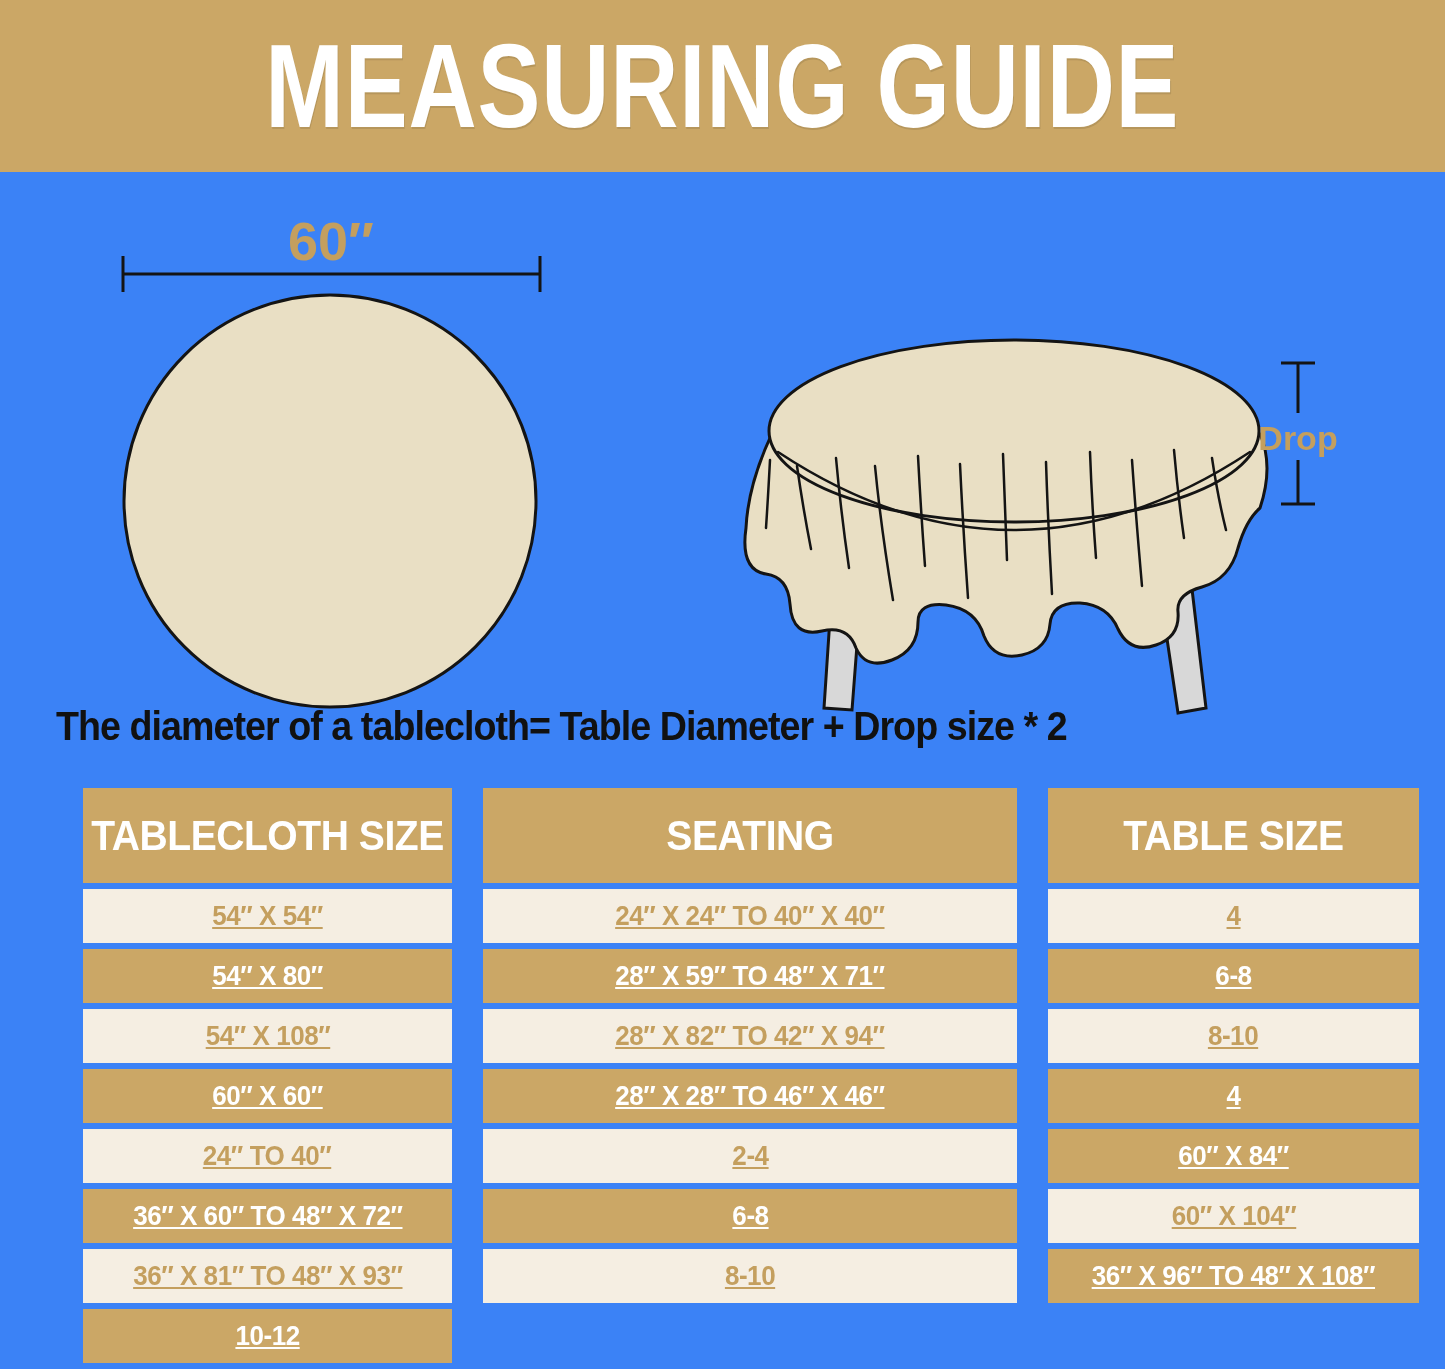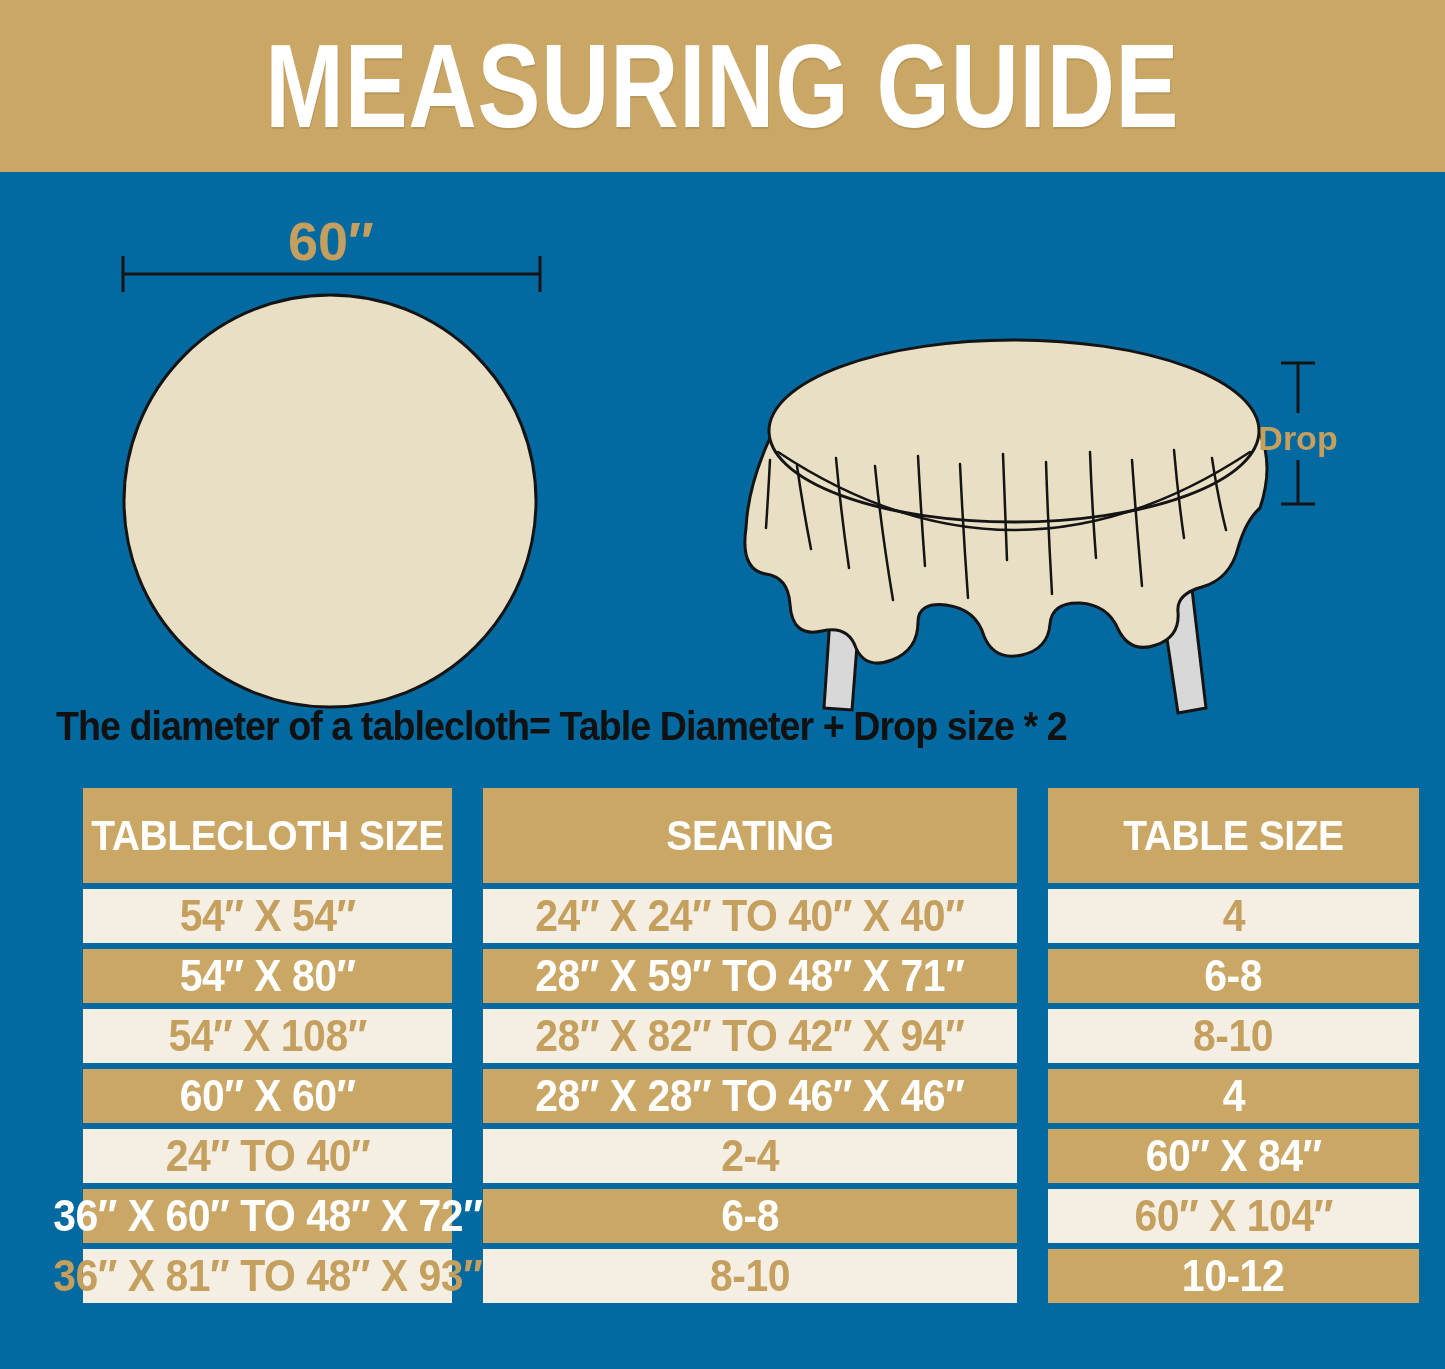--- a/index.html
+++ b/index.html
@@ -6,21 +6,21 @@
     --tan:#CBA766;
     --cream:#F5EEE2;
     --beige:#E9DFC4;
     --tan-text:#C49F5E;
     --outline:#141414;
     --leg:#D8D8D8;
     --white:#FFFFFF;
   }
   html,body{margin:0;padding:0;background:#ffffff;}
   .page{
-    position:relative;width:1445px;height:1369px;background:#0369a1;
+    position:relative;width:1445px;height:1369px;background:#3b82f6;
     font-family:"Liberation Sans","DejaVu Sans",sans-serif;overflow:hidden;
   }
   
   .banner{
     position:absolute;top:0;left:0;width:1445px;height:172px;
     background:var(--tan);display:flex;align-items:center;justify-content:center;
   }
   .banner .title{
     font-weight:bold;font-size:118px;color:var(--white);
     white-space:nowrap;display:inline-block;transform:scaleX(0.80);
@@ -42,22 +42,22 @@
   }
   
   .sizetable{
     position:absolute;top:788px;left:83px;width:1300px;
     display:grid;grid-template-columns:369px 534px 371px;
     grid-auto-rows:54px;grid-template-rows:95px;gap:6px 31px;
   }
   .cell{display:flex;align-items:center;justify-content:center;font-weight:bold;}
   .cell .cx{display:inline-block;transform:scaleX(0.93);white-space:nowrap;letter-spacing:-0.5px;}
   .cell.head{background:var(--tan);color:var(--white);font-size:42px;}
-  .cell.creamrow{background:var(--cream);color:var(--tan-text);font-size:44px;}
-  .cell.tanrow{background:var(--tan);color:var(--white);font-size:44px;}
+  .cell.creamrow{background:var(--cream);color:var(--tan-text);font-size:28px;text-decoration:underline;}
+  .cell.tanrow{background:var(--tan);color:var(--white);font-size:28px;text-decoration:underline;}
 </style>
 </head>
 <body>
 
 <div class="page">
 
   <div class="banner">
     <span class="title">MEASURING GUIDE</span>
   </div>
 
@@ -198,17 +198,20 @@
       <div class="cell creamrow">
         <span class="cx">60″ X 104″</span>
       </div>
       <div class="cell creamrow">
         <span class="cx">36″ X 81″ TO 48″ X 93″</span>
       </div>
       <div class="cell creamrow">
         <span class="cx">8-10</span>
       </div>
       <div class="cell tanrow">
+        <span class="cx">36″ X 96″ TO 48″ X 108″</span>
+      </div>
+      <div class="cell tanrow">
         <span class="cx">10-12</span>
       </div>
     </div>
 
 </div>
 
 </body></html>

